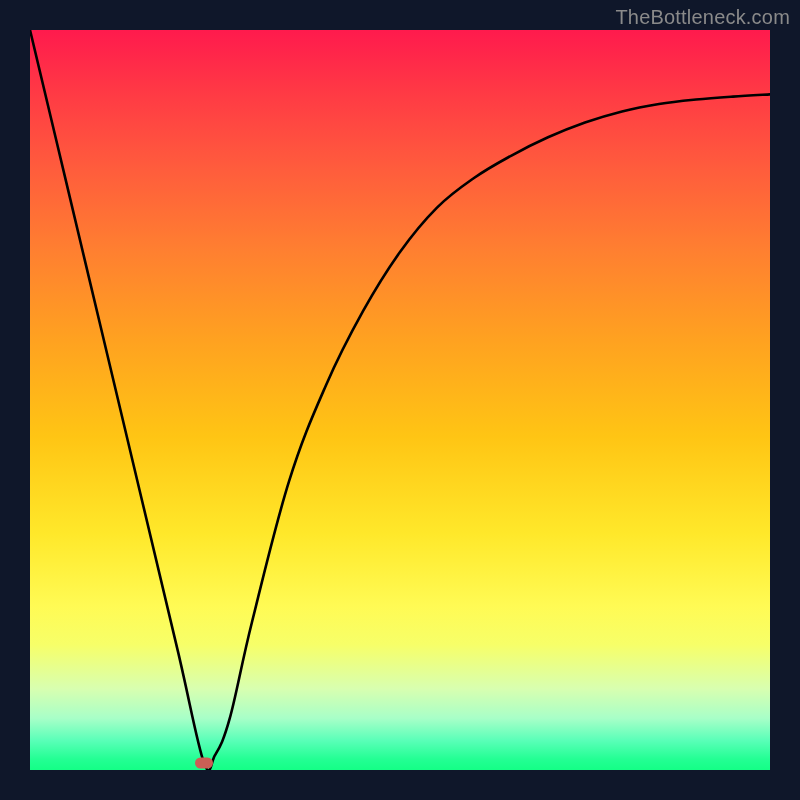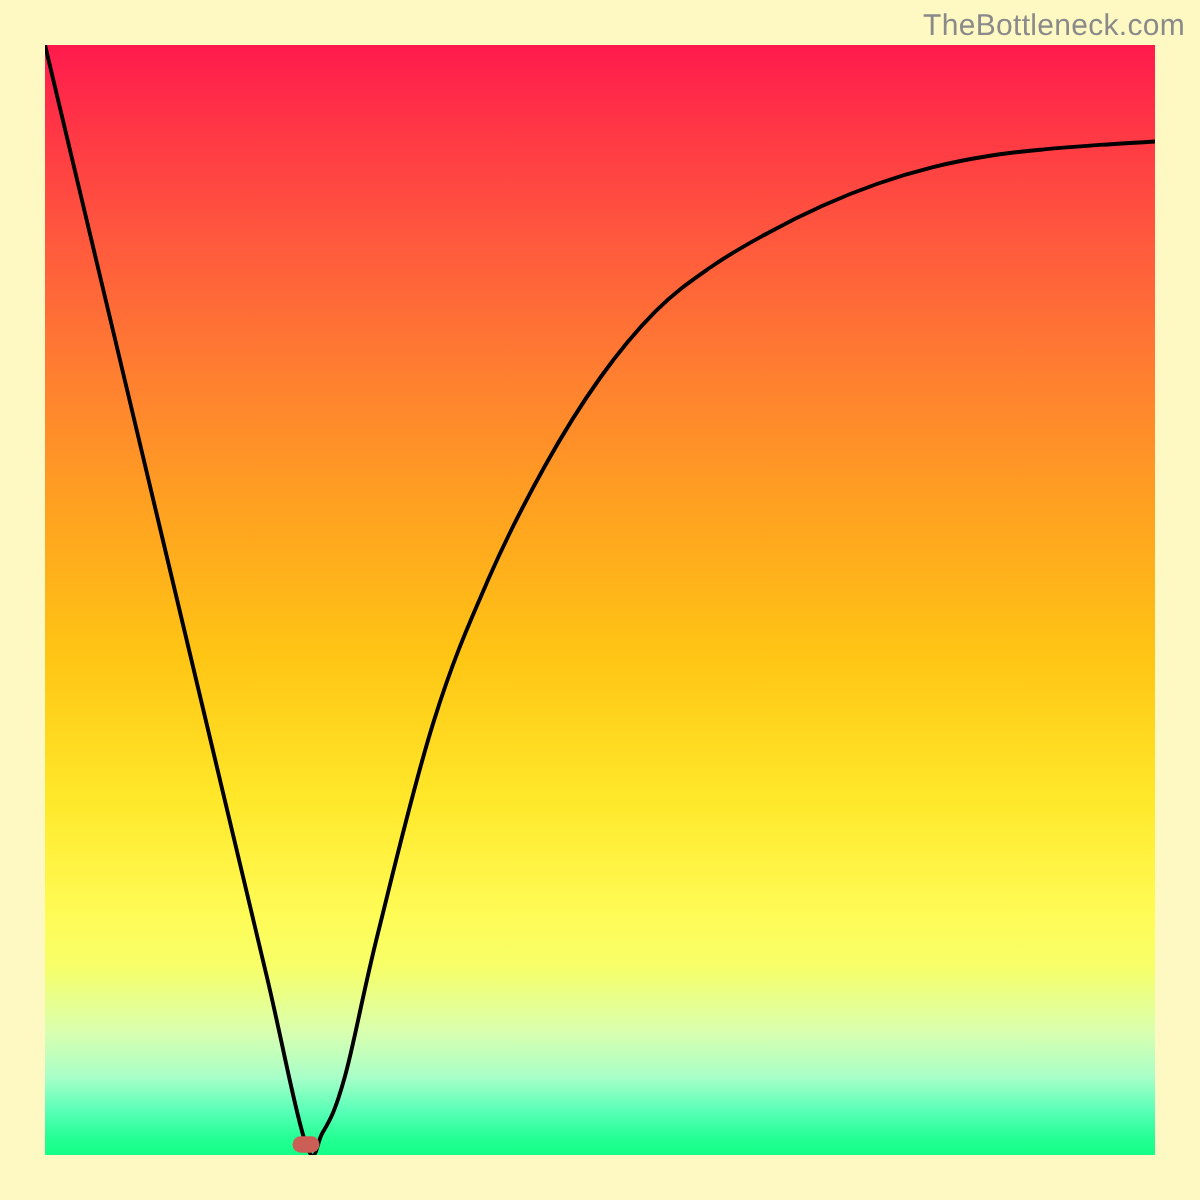--- a/index.html
+++ b/index.html
@@ -1,21 +1,21 @@
 <!DOCTYPE html>
 <html><head>
 <meta charset="utf-8">
 <style>
   * { margin: 0; padding: 0; box-sizing: border-box; }
   html, body { width: 800px; height: 800px; overflow: hidden; background: #000; }
   .chart-container {
     position: relative;
     width: 800px;
     height: 800px;
-    background: #fef9c3;
+    background: #0f172a;
   }
   .plot-area {
     position: absolute;
     left: 30px;
     top: 30px;
     width: 740px;
     height: 740px;
     background: linear-gradient(to bottom,
       #ff1a4d 0%,
       #ff3845 8%,

